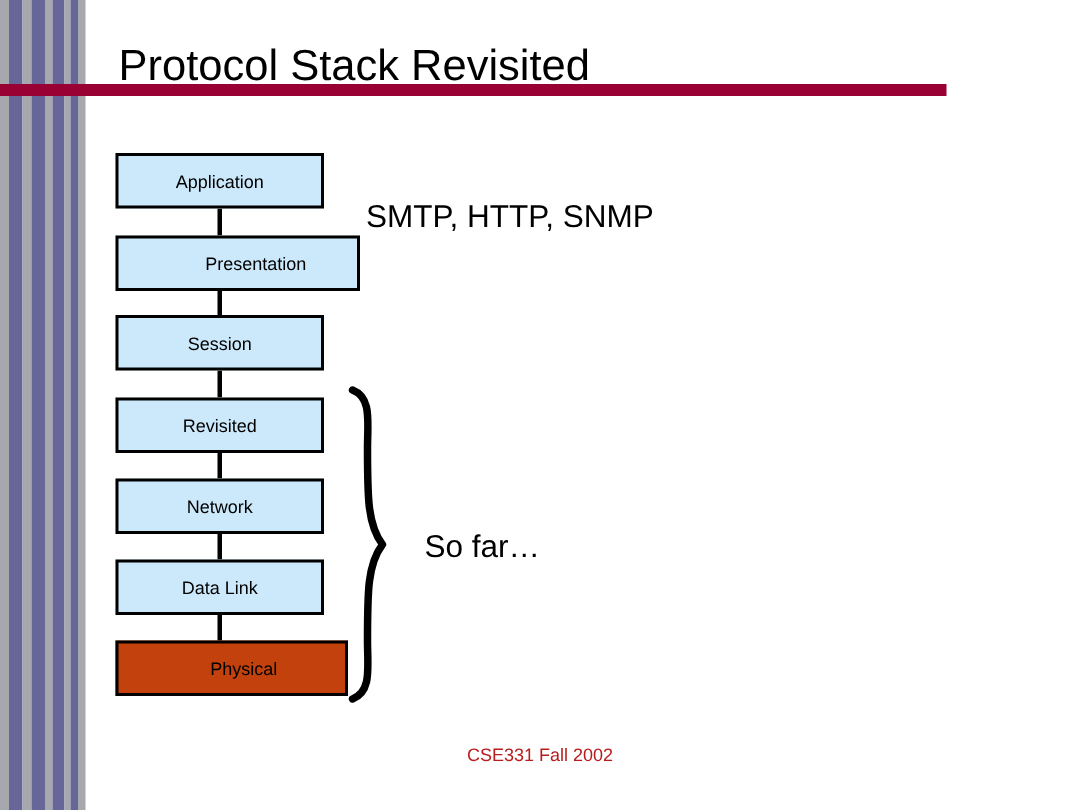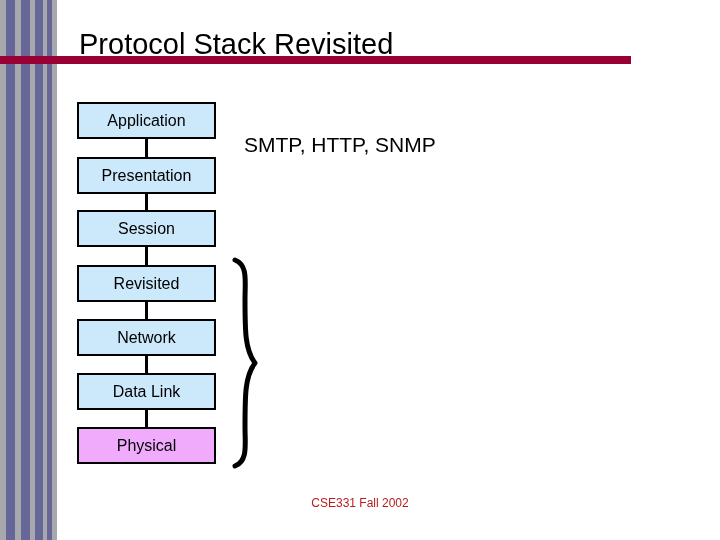--- a/index.html
+++ b/index.html
@@ -68,21 +68,21 @@
     width: 135px;
     height: 33px;
     background: #cce9fb;
     border: 2px solid #000000;
     box-sizing: content-box;
     display: flex;
     align-items: center;
     justify-content: center;
   }
   .layer-label {
-    font-size: 16px;
+    font-size: 12px;
     color: #000000;
     white-space: nowrap;
     line-height: 18px;
   }
   .connector {
     position: absolute;
     left: 68px;
     width: 3px;
     background: #000000;
   }
@@ -153,50 +153,51 @@
   <div id="stack">
       <div class="connector" style="top: 37px; height: 18px;"></div>
       <div class="connector" style="top: 92px; height: 16px;"></div>
       <div class="connector" style="top: 145px; height: 18px;"></div>
       <div class="connector" style="top: 199px; height: 18px;"></div>
       <div class="connector" style="top: 253px; height: 18px;"></div>
       <div class="connector" style="top: 307px; height: 18px;"></div>
       <div class="layer-box" style="top: 0px; background: rgb(204, 233, 251); border-color: rgb(0, 0, 0);">
         <span class="layer-label">Application</span>
       </div>
-      <div class="layer-box" style="top: 55px; background: rgb(204, 233, 251); border-color: rgb(0, 0, 0);">
+      <div class="layer-box" style="top: 55px; background: rgb(204, 233, 251); border-color: rgb(0, 0, 0); padding-left: 24px;">
         <span class="layer-label">Presentation</span>
       </div>
       <div class="layer-box" style="top: 108px; background: rgb(204, 233, 251); border-color: rgb(0, 0, 0);">
         <span class="layer-label">Session</span>
       </div>
       <div class="layer-box" style="top: 163px; background: rgb(204, 233, 251); border-color: rgb(0, 0, 0);">
         <span class="layer-label">Revisited</span>
       </div>
       <div class="layer-box" style="top: 217px; background: rgb(204, 233, 251); border-color: rgb(0, 0, 0);">
         <span class="layer-label">Network</span>
       </div>
       <div class="layer-box" style="top: 271px; background: rgb(204, 233, 251); border-color: rgb(0, 0, 0);">
         <span class="layer-label">Data Link</span>
       </div>
-      <div class="layer-box" style="top: 325px; background: #f0abfc; border-color: rgb(0, 0, 0);">
+      <div class="layer-box" style="top: 325px; background: #c2410c; border-color: rgb(0, 0, 0); padding-left: 16px;">
         <span class="layer-label">Physical</span>
       </div>
     </div>
 
   <div id="brace">
     <svg width="45" height="220" viewBox="0 0 45 220" aria-hidden="true">
       <path d="M 20 5
                C 33 10, 30 26, 30 44
                C 30 76, 30 95, 40 108
                C 30 121, 30 140, 30 172
                C 30 190, 33 206, 20 211" fill="none" stroke="#000000" stroke-width="5" stroke-linecap="round" stroke-linejoin="round"></path>
     </svg>
   </div>
 
   <div class="annotation" id="ann-protocols">SMTP, HTTP, SNMP</div>
 
+  <div class="annotation" id="ann-sofar">So far…</div>
 
   <div id="footer-center">CSE331 Fall 2002</div>
 
   <div id="footer-page">7</div>
 
 </div>
 
 </body></html>

